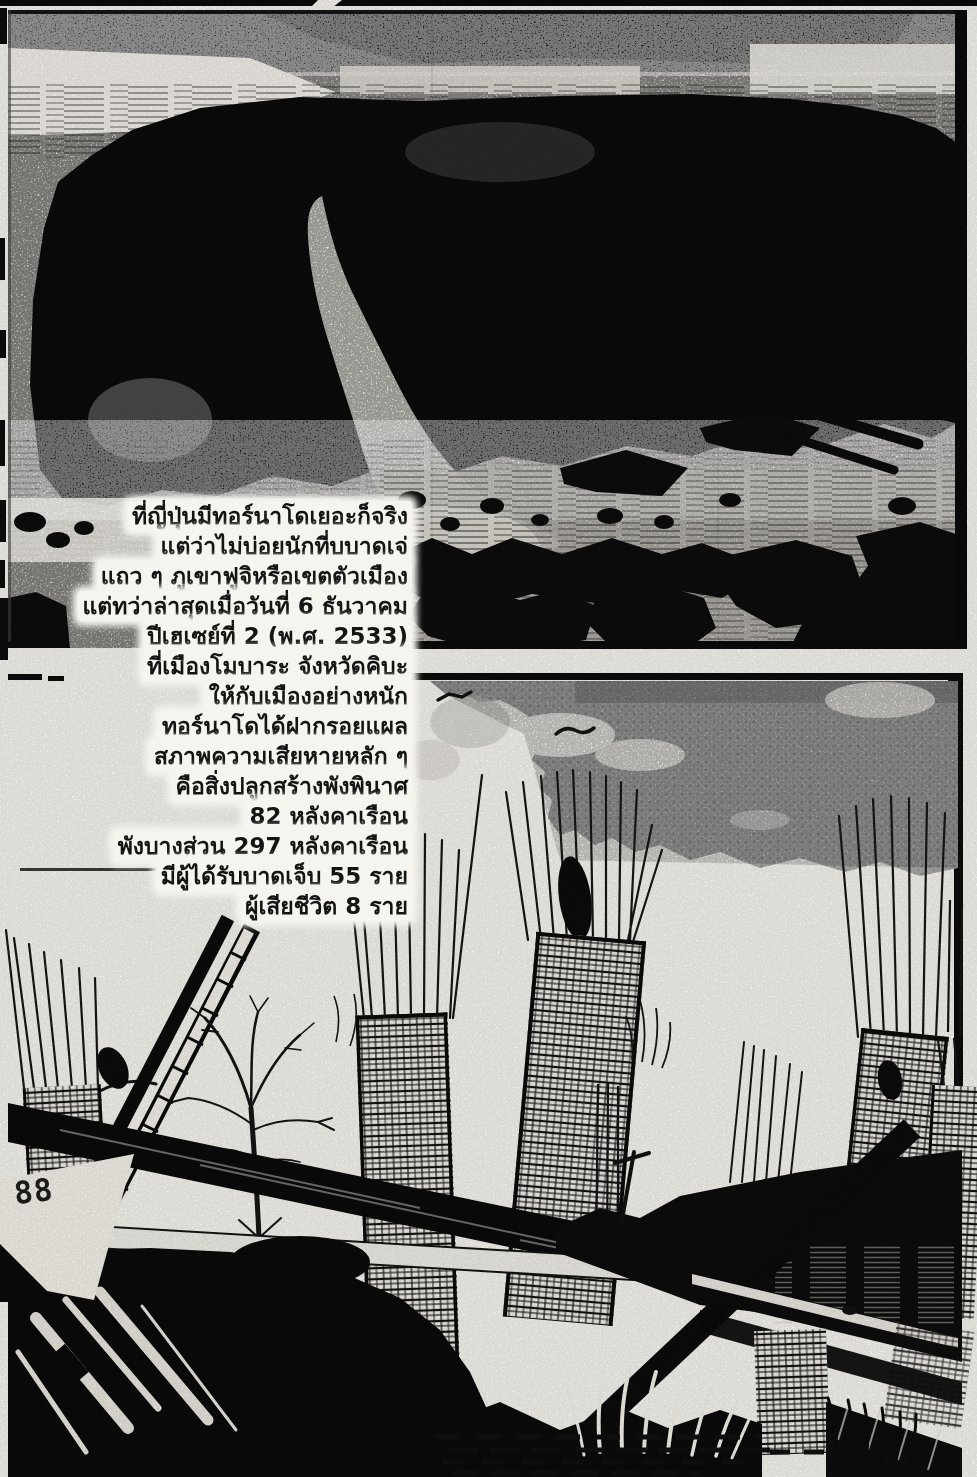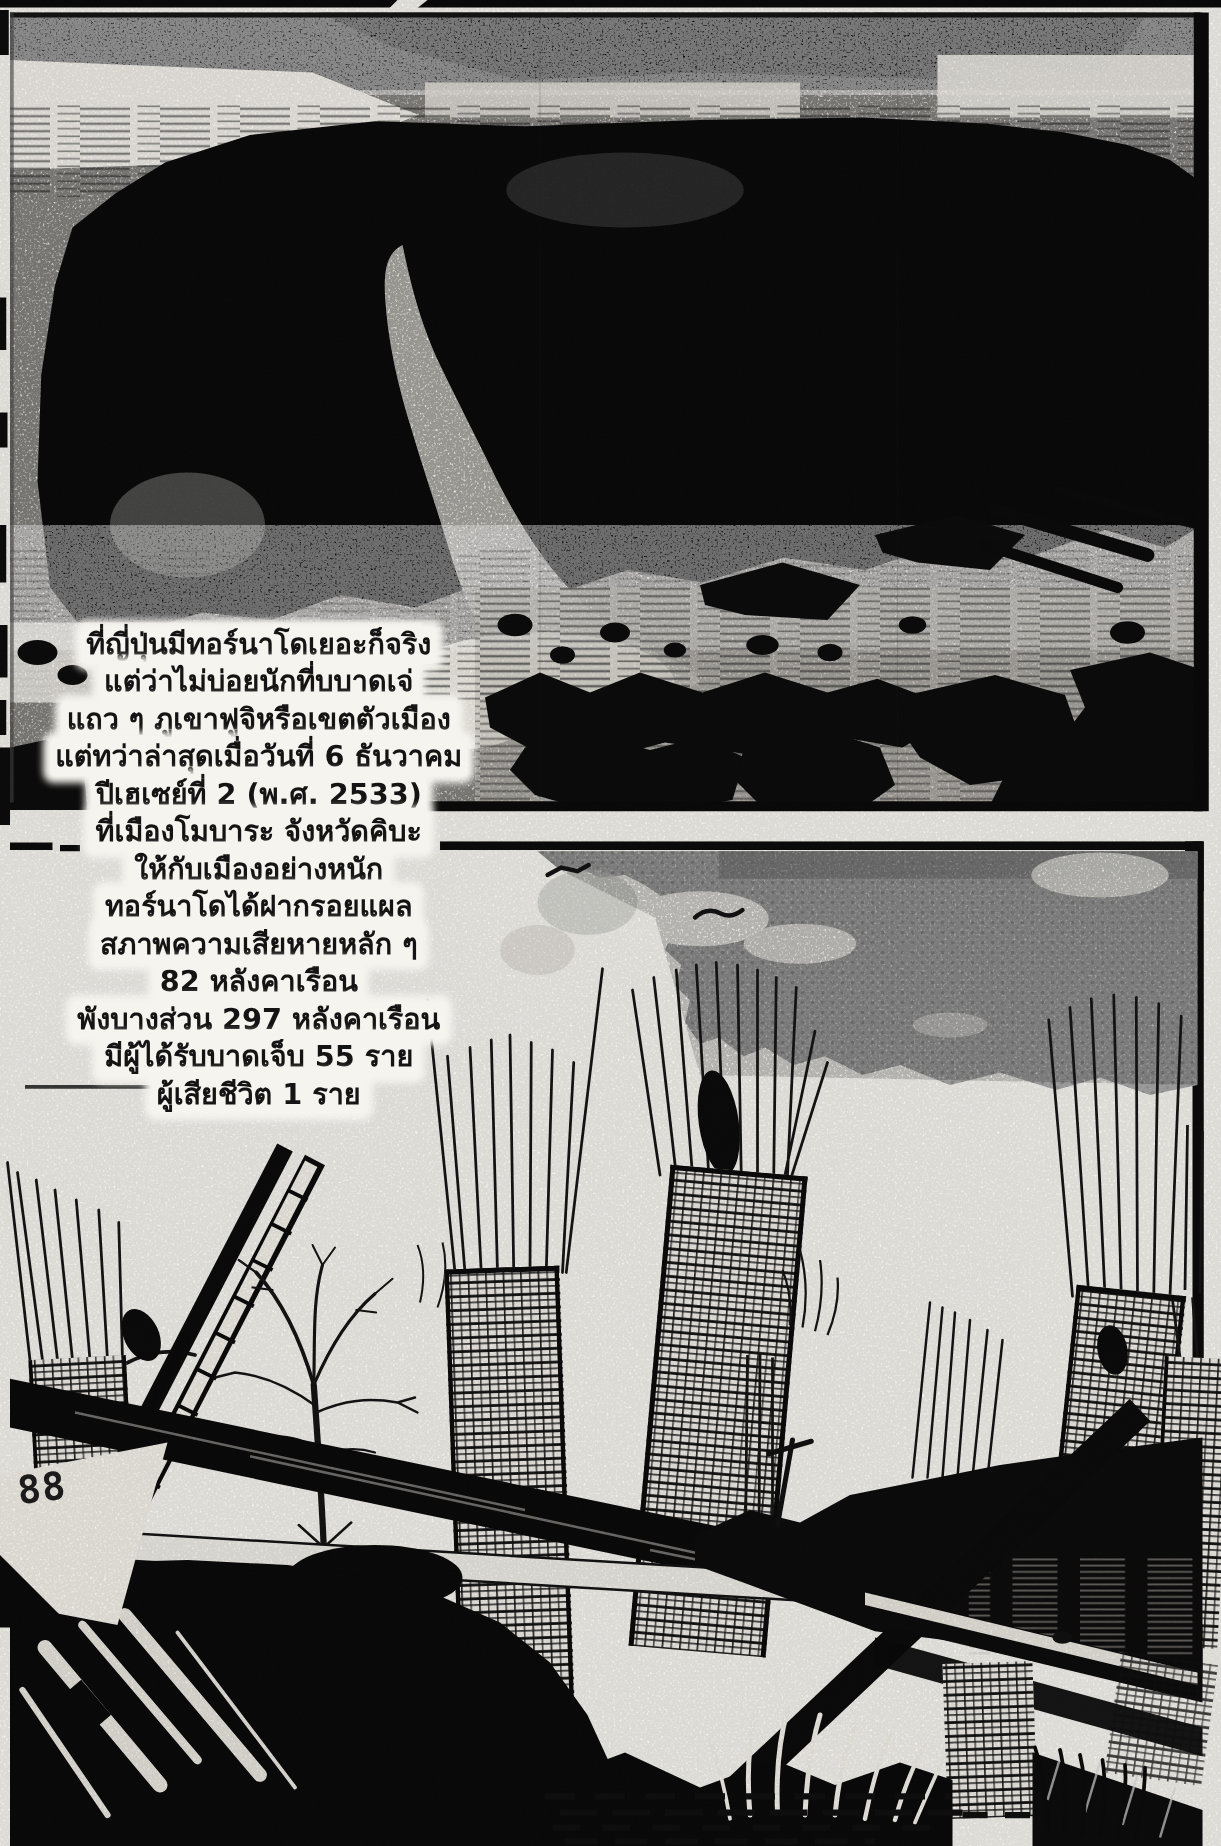--- a/index.html
+++ b/index.html
@@ -5,21 +5,21 @@
   html,body{margin:0;padding:0;background:#b9b6b0;}
   .page{
     position:relative;width:977px;height:1477px;background:#f6f4ef;
     overflow:hidden;font-family:"DejaVu Sans","Liberation Sans",sans-serif;
   }
   .page svg{position:absolute;left:0;top:0;display:block;}
   .caption{
     position:absolute;left:2px;top:501px;width:410px;text-align:center;
     font-weight:700;font-size:23px;line-height:30px;color:#141414;z-index:5;
   }
-  .caption .ln{height:30px;white-space:nowrap;}
+  .caption .ln{height:30px;white-space:nowrap;text-align:right;}
   .caption .ln span{
     display:inline-block;background:#f6f4ef;box-shadow:0 0 6px 5px #f6f4ef;
     border-radius:4px;padding:0 4px;
   }
   .pageno{
     position:absolute;left:14px;top:1176px;z-index:6;
     font-weight:700;font-size:31px;line-height:1;color:#1b1b1b;
     transform:rotate(-7deg);letter-spacing:1px;
     font-family:"DejaVu Sans Mono","DejaVu Sans",sans-serif;
   }
@@ -400,21 +400,22 @@
 <div class="caption">
   <div class="ln"><span>ที่ญี่ปุ่นมีทอร์นาโดเยอะก็จริง</span></div>
   <div class="ln"><span>แต่ว่าไม่บ่อยนักที่บบาดเจ่</span></div>
   <div class="ln"><span>แถว ๆ ภูเขาฟูจิหรือเขตตัวเมือง</span></div>
   <div class="ln"><span>แต่ทว่าล่าสุดเมื่อวันที่ 6 ธันวาคม</span></div>
   <div class="ln"><span>ปีเฮเซย์ที่ 2 (พ.ศ. 2533)</span></div>
   <div class="ln"><span>ที่เมืองโมบาระ จังหวัดคิบะ</span></div>
   <div class="ln"><span>ให้กับเมืองอย่างหนัก</span></div>
   <div class="ln"><span>ทอร์นาโดได้ฝากรอยแผล</span></div>
   <div class="ln"><span>สภาพความเสียหายหลัก ๆ</span></div>
+  <div class="ln"><span>คือสิ่งปลูกสร้างพังพินาศ</span></div>
   <div class="ln"><span>82 หลังคาเรือน</span></div>
   <div class="ln"><span>พังบางส่วน 297 หลังคาเรือน</span></div>
   <div class="ln"><span>มีผู้ได้รับบาดเจ็บ 55 ราย</span></div>
-  <div class="ln"><span>ผู้เสียชีวิต 1 ราย</span></div>
+  <div class="ln"><span>ผู้เสียชีวิต 8 ราย</span></div>
 </div>
 
 <div class="pageno">88</div>
 
 </div>
 
 </body></html>

